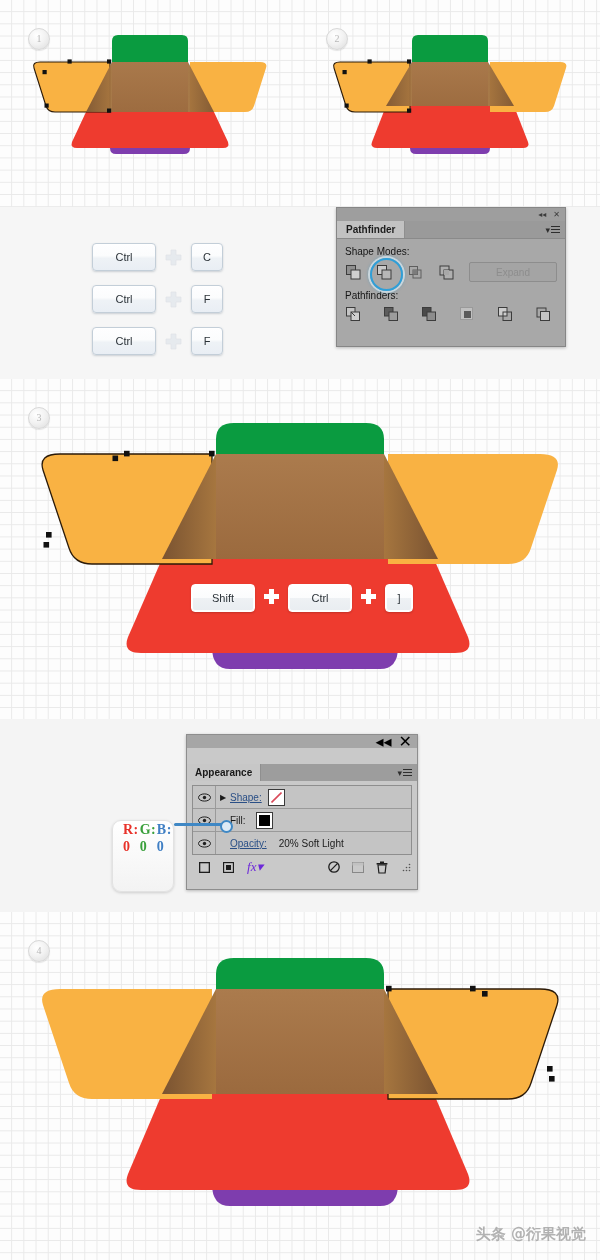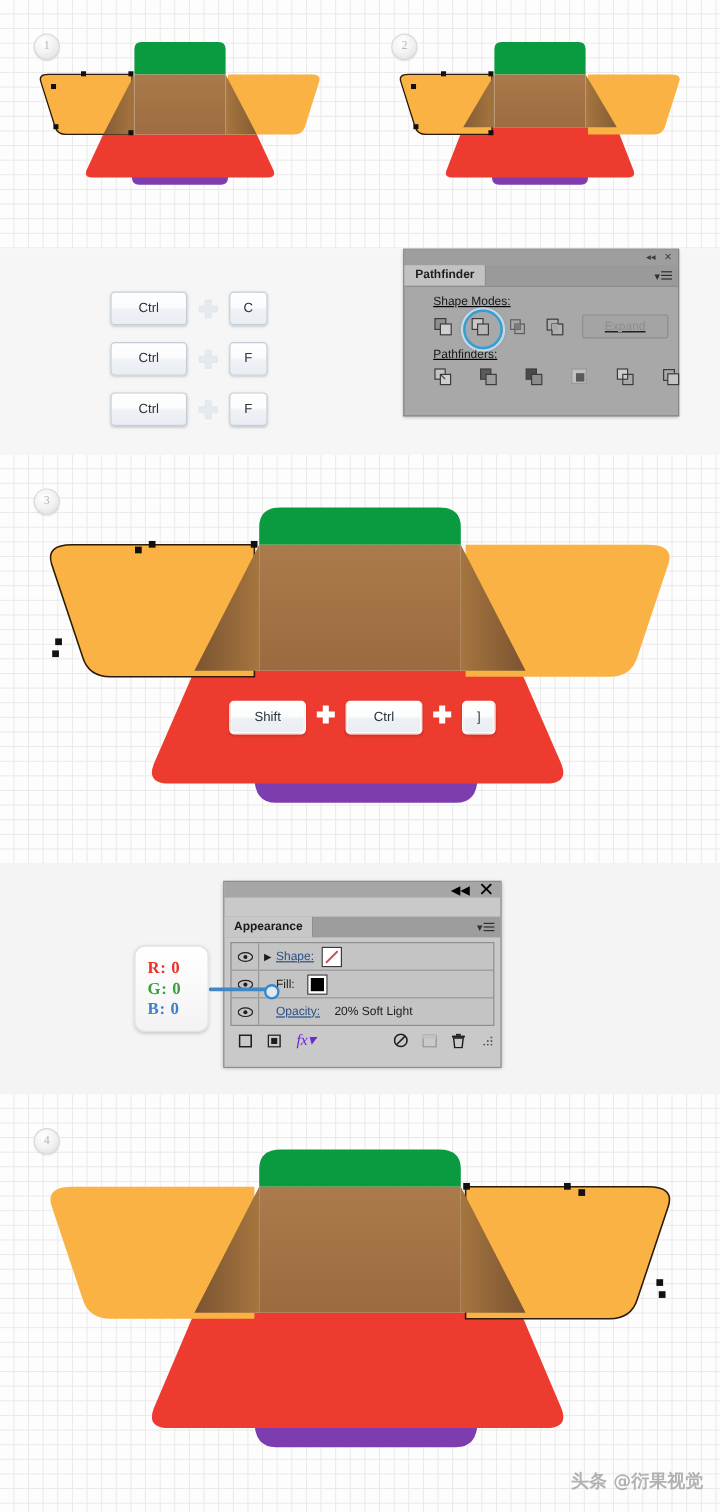--- a/index.html
+++ b/index.html
@@ -90,21 +90,21 @@
     background:#c2c2c2;
     padding:4px 9px;display:flex;align-items:center;
     font-size:10px;font-weight:bold;color:#1d1d1d;
     border-right:1px solid #8f8f8f;
   }
   .panel-tabfill{flex:1;background:#9a9a9a;display:flex;align-items:center;justify-content:flex-end;padding-right:5px;}
   .menu-ico{display:flex;align-items:center;gap:1px;color:#2e2e2e;font-size:9px;}
   .menu-lines{display:inline-block;width:9px;}
   .menu-lines i{display:block;height:1px;background:#2e2e2e;margin:1.6px 0;}
 
-  .panel-body{padding:6px 8px 8px 24px;text-decoration:underline;}
+  .panel-body{padding:6px 8px 8px 8px;}
   .panel-label{font-size:10px;color:#151515;margin:1px 0 5px 0;}
   .mode-row{display:flex;align-items:center;gap:14px;margin-bottom:7px;}
   .mode-btn{width:17px;height:17px;position:relative;}
   .mode-btn svg{display:block;}
   .sel-ring{
     position:absolute;left:-6px;top:-6px;width:29px;height:29px;
     border-radius:50%;border:2px solid #2f9fd8;
     box-shadow:0 0 0 2px rgba(255,255,255,.55), 0 0 3px 2px rgba(47,159,216,.35);
   }
   .expand-btn{
@@ -136,22 +136,22 @@
   .ap-footer{display:flex;align-items:center;height:18px;margin:3px 5px 4px 5px;gap:0;}
   .ap-fi{display:flex;align-items:center;justify-content:center;width:24px;color:#6d28d9;font-size:10px;}
 
   
   .rgb-box{
     position:absolute;
     width:62px;height:72px;border-radius:9px;
     background:linear-gradient(to bottom,#ffffff,#f3f3f3);
     border:1px solid #e2e2e2;
     box-shadow:0 1px 3px rgba(0,0,0,.16);
-    display:flex;flex-direction:column;justify-content:center;
-    padding-left:10px;box-sizing:border-box;
+    display:flex;flex-direction:row;justify-content:flex-end;
+    padding-left:10px;box-sizing:border-box;margin-top:32px;
   }
   .rgb-line{font-size:14px;font-weight:bold;font-family:"Liberation Serif", serif;line-height:17px;letter-spacing:.5px;}
   .connector{position:absolute;height:3px;background:#3f88c5;border-radius:2px;}
   .conn-dot{position:absolute;width:9px;height:9px;border-radius:50%;background:#ddeaf5;border:2px solid #3f88c5;}
 
   
   .watermark{
     position:absolute;font-size:15px;color:#9a9a9a;font-weight:bold;
     font-family:"DejaVu Sans", sans-serif;
     opacity:.75;white-space:nowrap;

